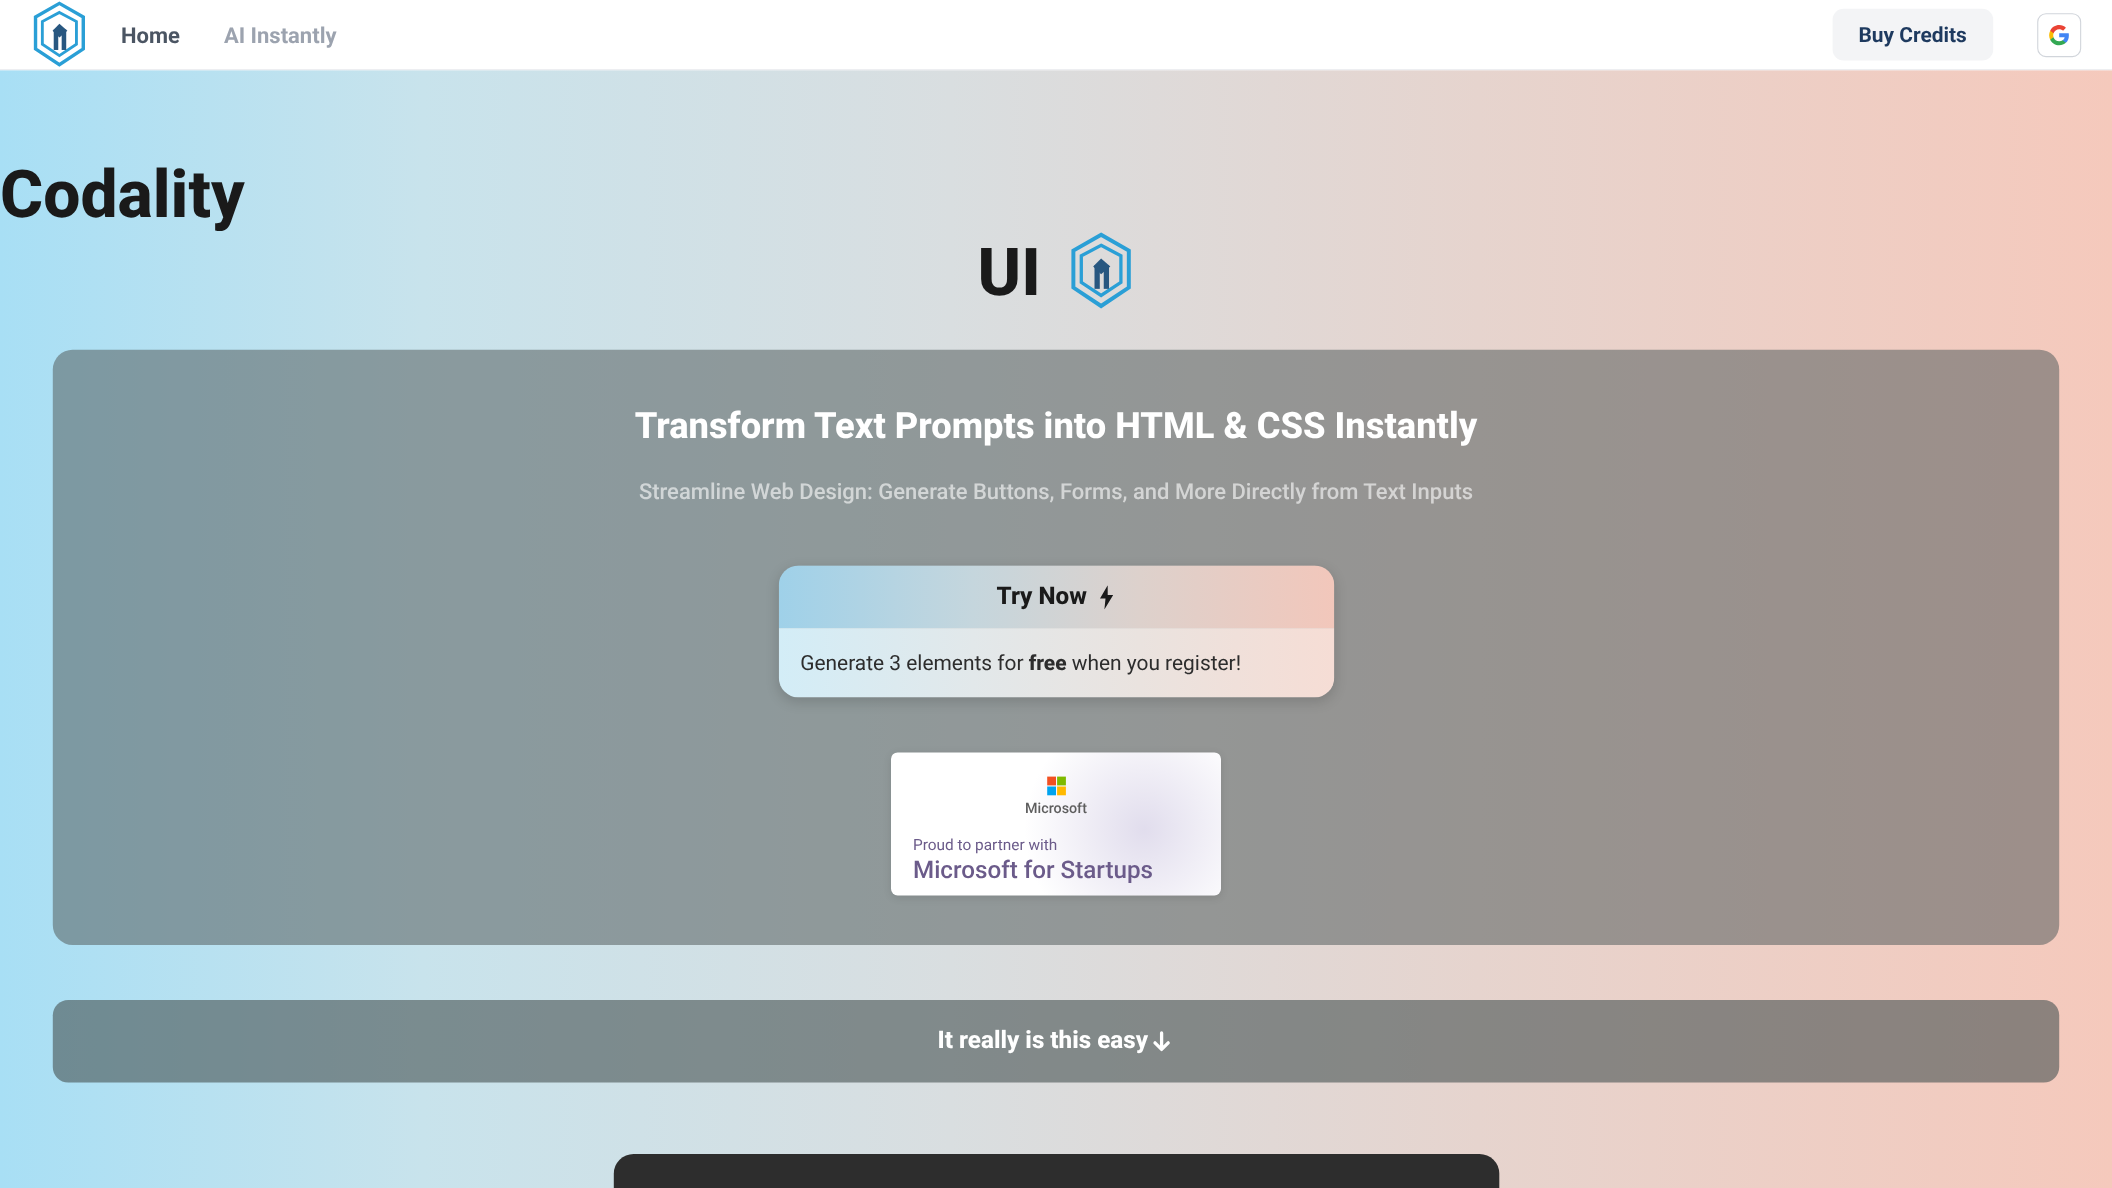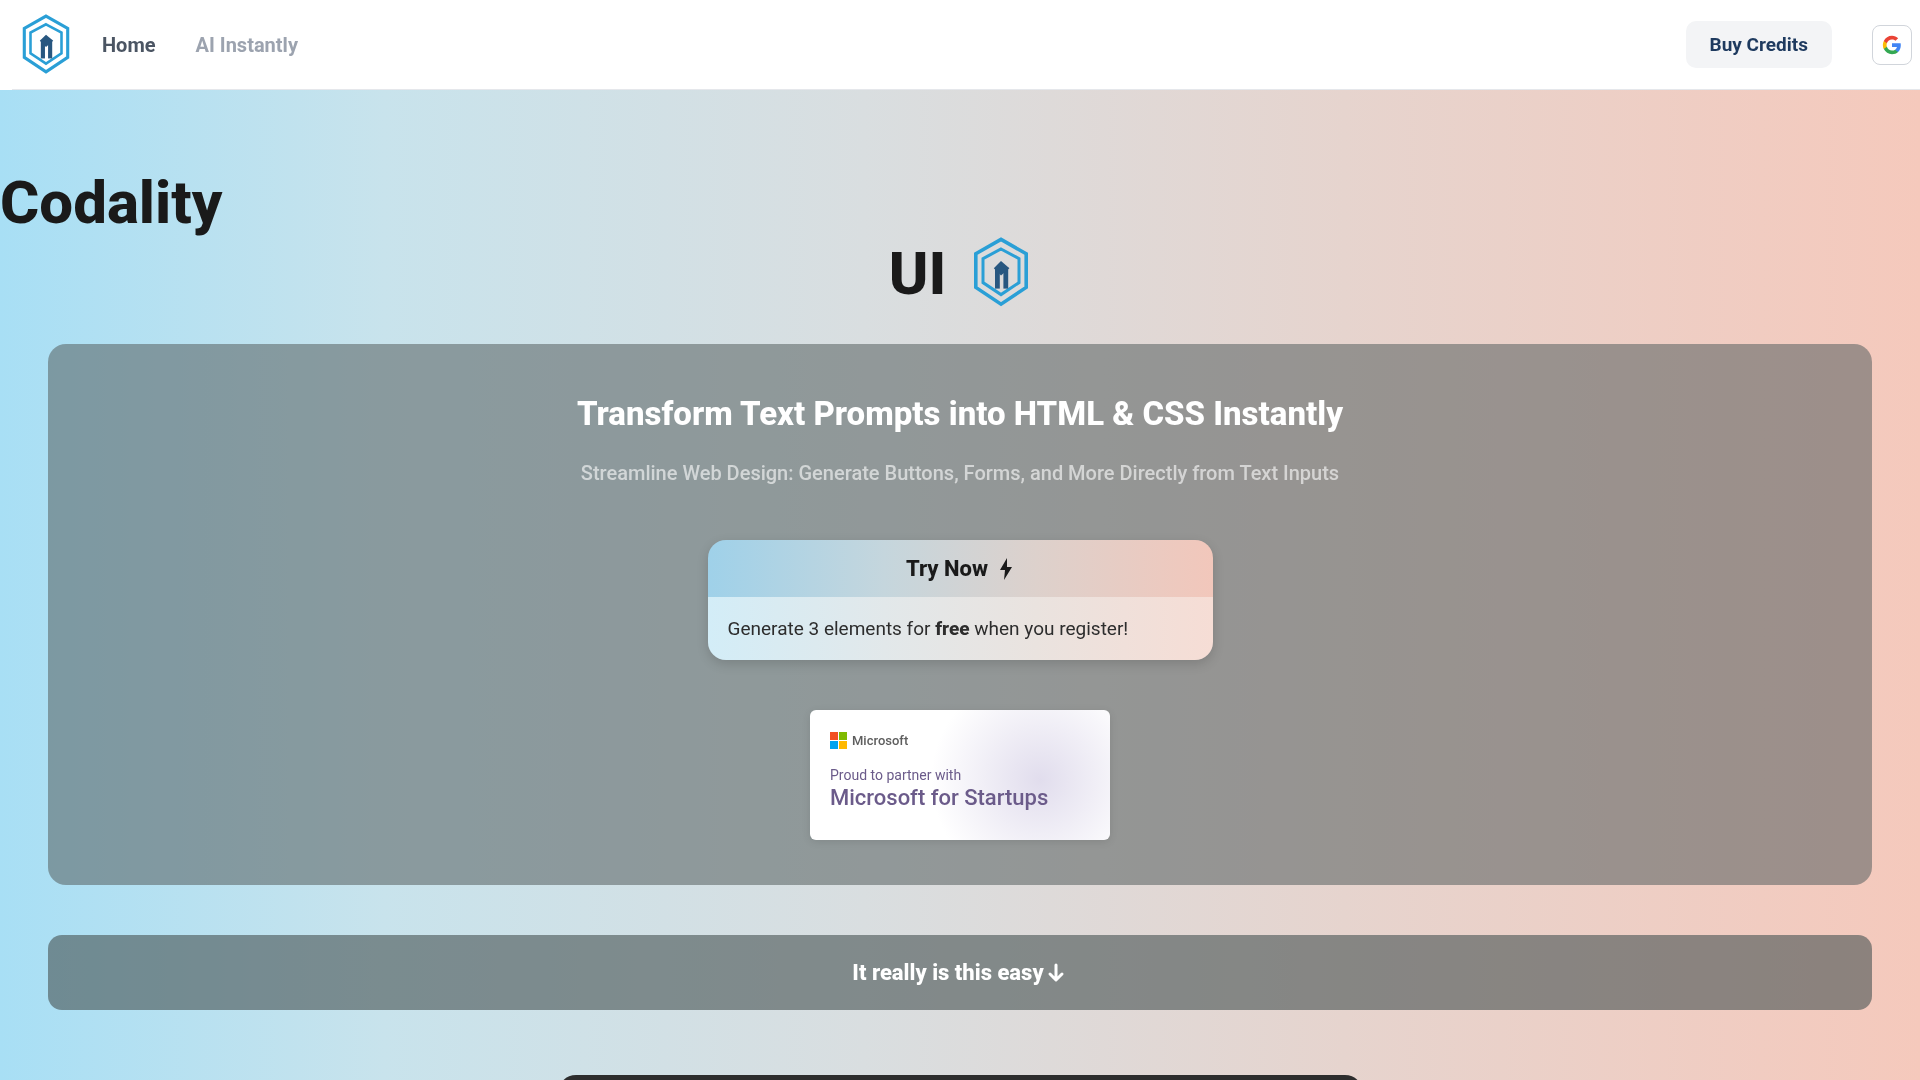--- a/index.html
+++ b/index.html
@@ -13,25 +13,24 @@
       background: #ffffff;
       width: 1920px;
       height: 1080px;
       overflow: hidden;
     }
 
     .header {
       display: flex;
       align-items: center;
       justify-content: space-between;
-      padding: 12px 8px;
+      padding: 12px 28px;
       background: #ffffff;
       border-bottom: 1px solid #e5e7eb;
-      height: 90px;
-      margin-left: 12px;
+      height: 64px;
     }
 
     .header-left {
       display: flex;
       align-items: center;
       gap: 30px;
     }
 
     .logo {
       width: 52px;
@@ -211,20 +210,21 @@
       position: relative;
       padding: 22px 20px;
       z-index: 1;
     }
 
     .ms-logo-row {
       display: flex;
       align-items: center;
       gap: 5px;
       margin-bottom: 18px;
+      flex-direction: column;
     }
 
     .ms-squares {
       display: grid;
       grid-template-columns: 8px 8px;
       grid-template-rows: 8px 8px;
       gap: 1px;
     }
 
     .ms-squares div:nth-child(1) { background: #f25022; }

